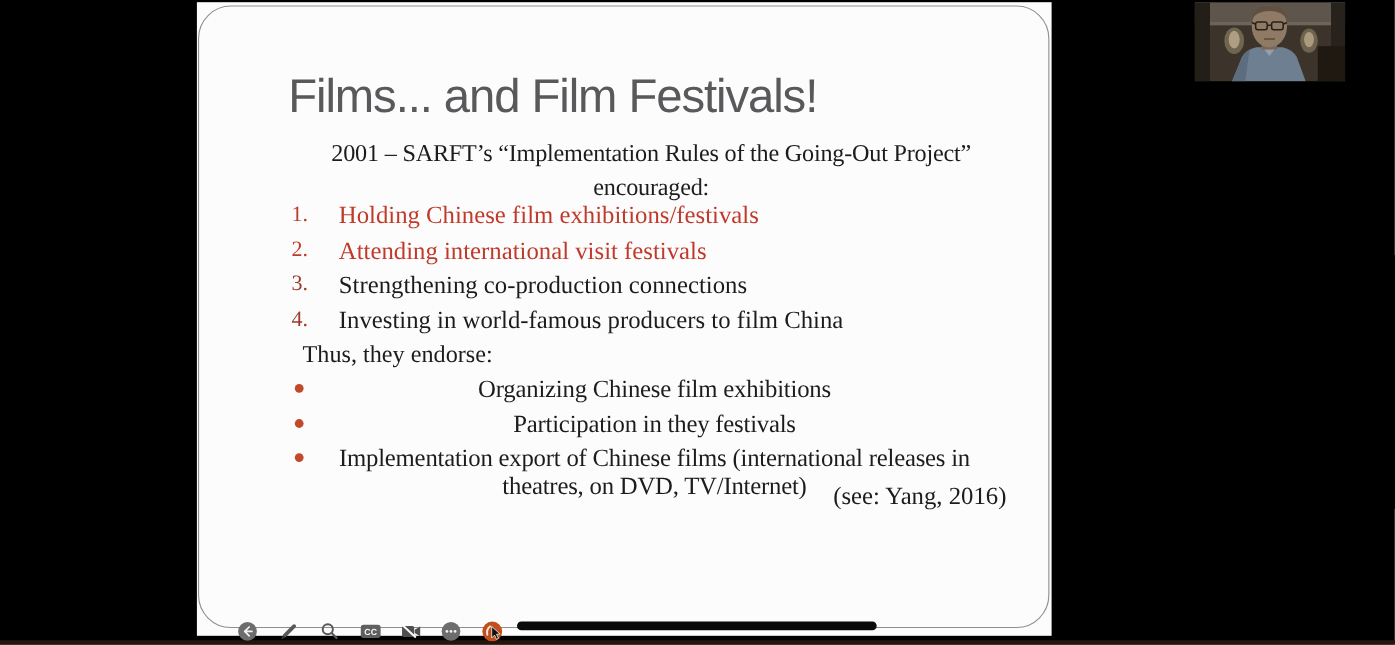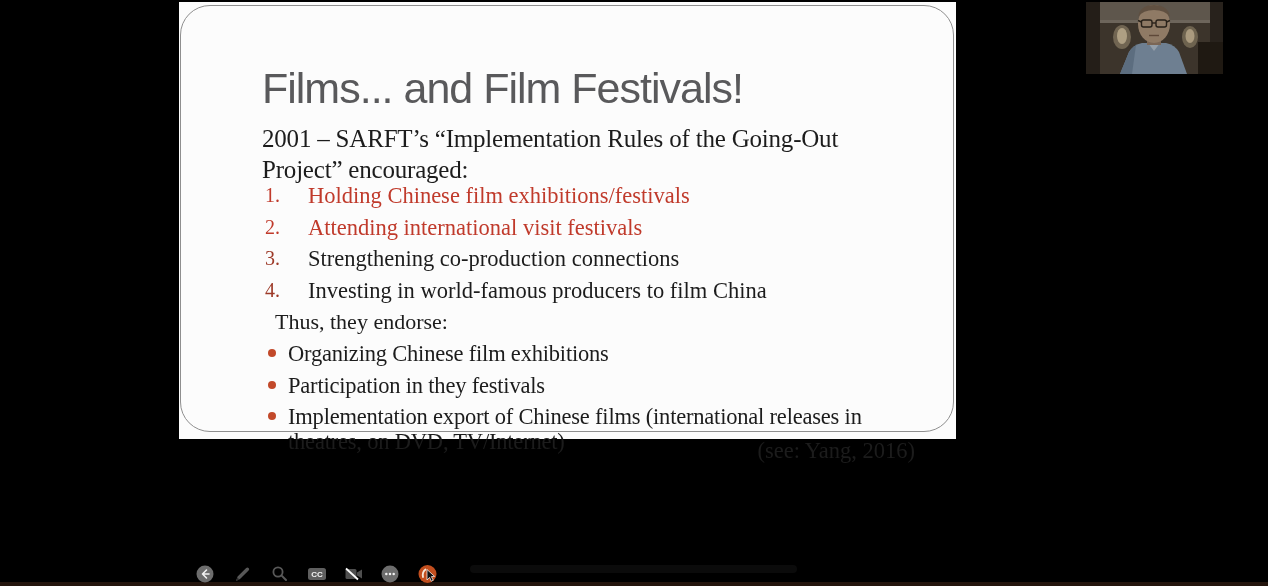--- a/index.html
+++ b/index.html
@@ -9,41 +9,41 @@
     position:relative;
     overflow:hidden;
     font-family:"Liberation Sans", sans-serif;
   }
   .bottom-strip{
     position:absolute;left:0;right:0;bottom:0;height:4px;
     background:#24150d;z-index:0;
   }
   
   .screen-canvas{
-    position:absolute;left:179px;top:2px;width:777px;height:437px;
+    position:absolute;left:179px;top:2px;width:777px;height:576px;
     background:#fcfcfc;z-index:1;
   }
   .slide-frame{
     position:absolute;left:1px;top:3px;right:2px;bottom:7px;
     border:1px solid #8f8f8f;border-radius:30px;
   }
   
   .slide-title{
     position:absolute;left:83px;top:62px;
     font-family:"Liberation Sans", sans-serif;
     font-size:43px;letter-spacing:-1px;color:#59595b;
     white-space:nowrap;
   }
   .slide-body{
     font-family:"Liberation Serif", serif;
     color:#1c1c1c;
   }
   .intro{
     position:absolute;left:83px;top:121px;width:660px;
-    font-size:25px;line-height:31px;letter-spacing:-0.2px;
+    font-size:22px;line-height:31px;letter-spacing:-0.2px;text-align:center;
   }
   .numbered-list{
     position:absolute;left:86px;top:181px;width:620px;
     list-style:none;margin:0;padding:0;
     font-size:22.5px;
   }
   .numbered-list li{
     display:flex;line-height:25px;margin-bottom:6.5px;
   }
   .numbered-list .num{
@@ -58,38 +58,38 @@
     font-size:22px;
     text-align:center;
   }
   .bullet-list{
     position:absolute;left:83px;top:339px;width:640px;
     list-style:none;margin:0;padding:0;
     font-size:22.5px;letter-spacing:-0.2px;
   }
   .bullet-list li{
     position:relative;padding-left:26px;
-    line-height:25px;margin-bottom:6.5px;
+    line-height:25px;margin-bottom:6.5px;text-align:center;
   }
   .bullet-list .dot{
     position:absolute;left:6px;top:8px;width:8px;height:8px;
     border-radius:50%;background:#c2492a;
   }
   .citation{
     position:absolute;right:41px;top:436px;
     font-size:22.5px;
   }
   
   .progress-bar{
     position:absolute;left:291px;top:563px;width:327px;height:8px;
     background:#0b0b0b;border-radius:5px;
   }
   
   .annot-toolbar{
-    position:absolute;left:176px;top:564px;height:20px;
+    position:absolute;left:196px;top:564px;height:20px;
     display:flex;align-items:center;gap:16px;z-index:5;padding-left:19px;
   }
   .tool-btn{display:block;width:21px;height:20px;cursor:pointer;}
   .tool-btn svg{display:block;}
   
   .webcam{
     position:absolute;left:1086px;top:2px;width:137px;height:72px;
     background:#15120e;z-index:2;overflow:hidden;cursor:pointer;
   }
 </style>

